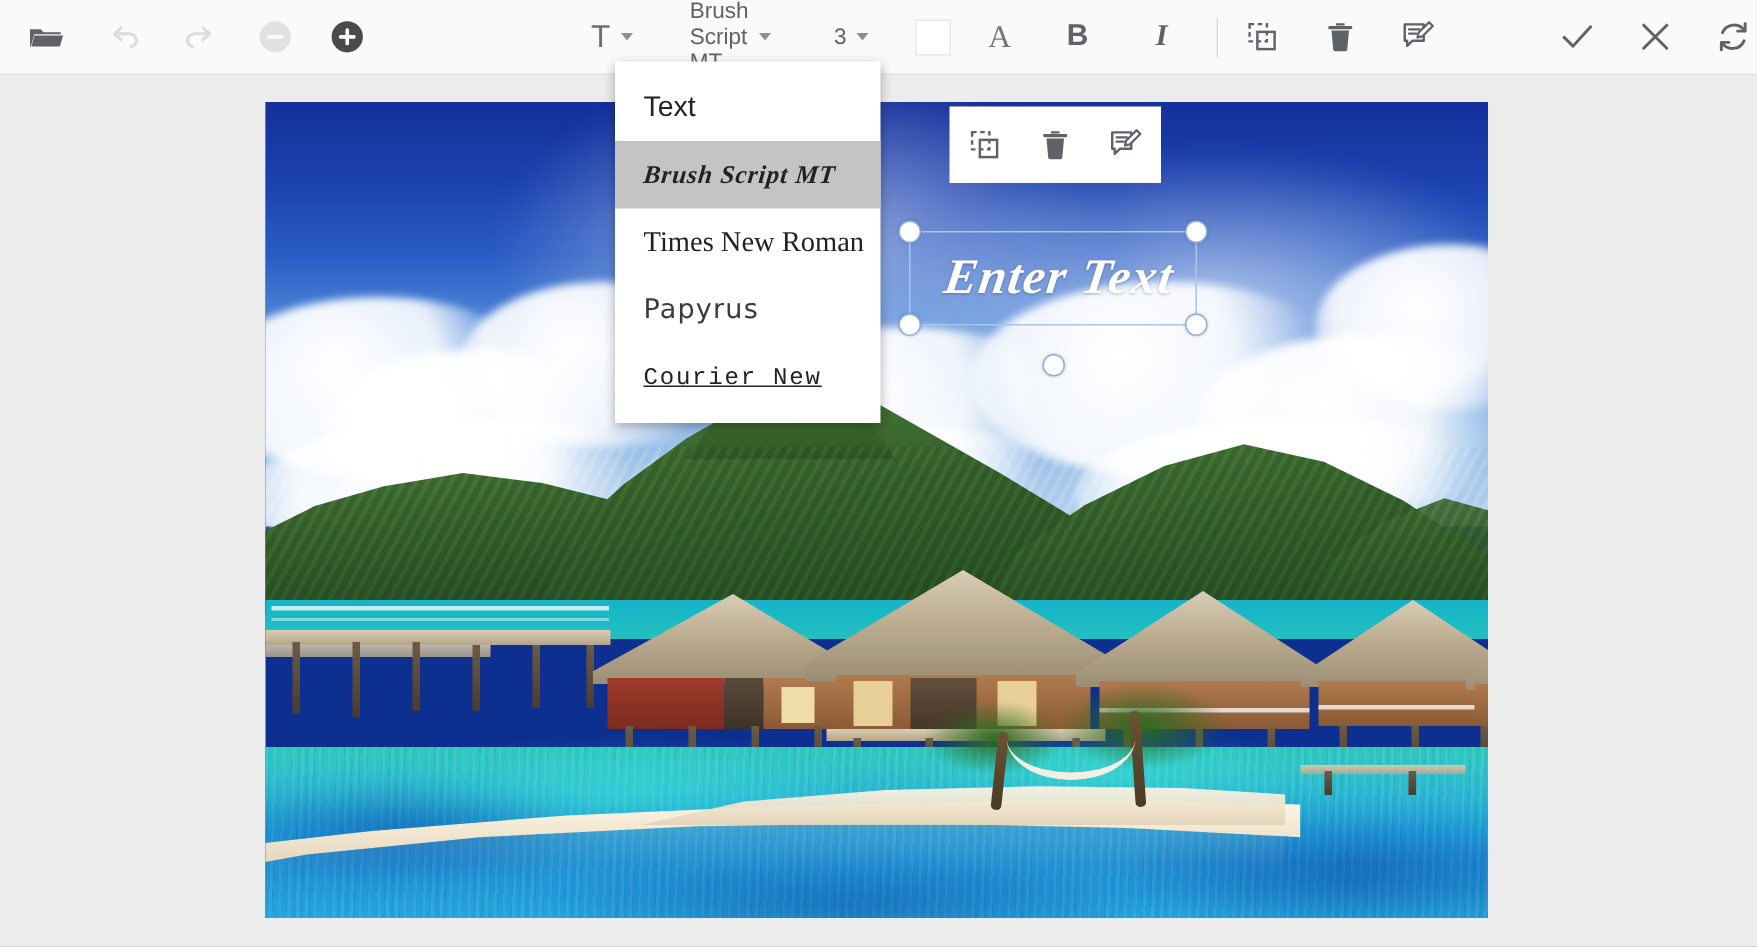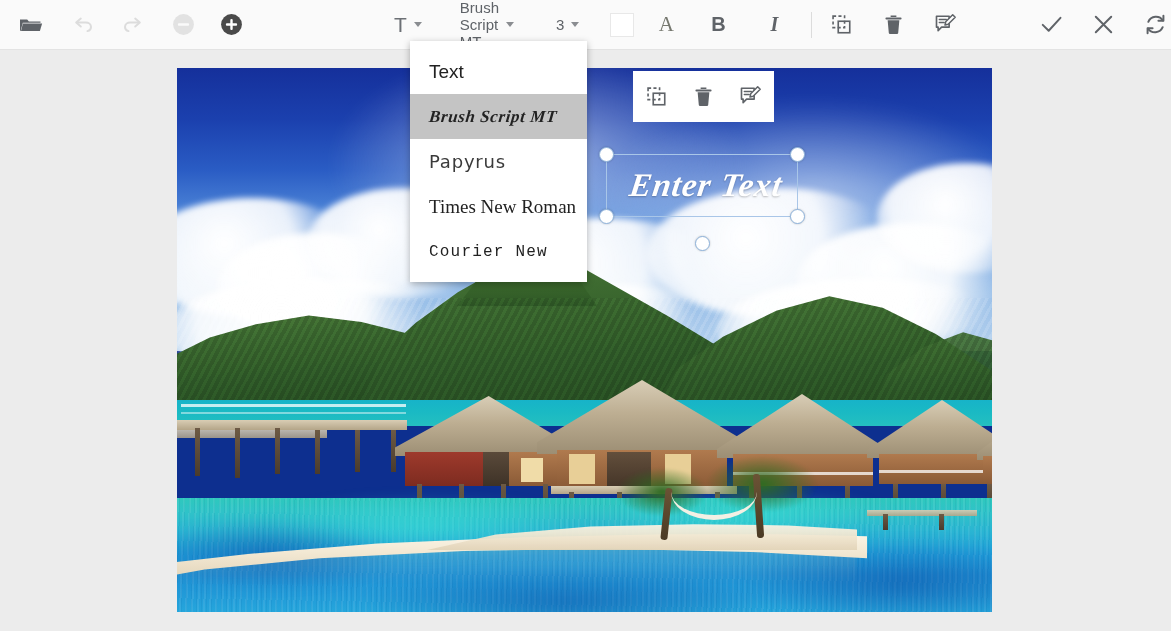--- a/index.html
+++ b/index.html
@@ -74,21 +74,21 @@
     font-size: 18px; color: #222;
     cursor: pointer;
     white-space: nowrap;
   }
   .font-item.selected { background: #c4c4c4; }
   .f-arial   { font-family: "Liberation Sans", sans-serif; font-size: 19px; }
   .f-brush   { font-family: "Liberation Serif", serif; font-style: italic; font-weight: bold;
                font-size: 17px; letter-spacing: .6px; transform: skewX(-6deg); }
   .f-papyrus { font-family: "DejaVu Sans", sans-serif; font-size: 18px; letter-spacing: .8px; color:#3b3b3b;}
   .f-times   { font-family: "Liberation Serif", serif; font-size: 19px; }
-  .f-courier { font-family: "Liberation Mono", monospace; font-size: 16px; letter-spacing: 1.2px; }
+  .f-courier { font-family: "Liberation Mono", monospace; font-size: 16px; letter-spacing: 1.2px; text-decoration: underline; }
 
   
   #canvas-wrap {
     position: absolute; left: 177px; top: 68px;
     width: 815px; height: 544px;
     overflow: hidden;
     background: #0d2f8f;
   }
   #photo { position: absolute; inset: 0; }
 
@@ -398,24 +398,24 @@
 </div>
 
 <div id="font-menu">
   <div class="font-item">
     <span class="f-arial">Text</span>
   </div>
   <div class="font-item selected">
     <span class="f-brush">Brush Script MT</span>
   </div>
   <div class="font-item">
+    <span class="f-times">Times New Roman</span>
+  </div>
+  <div class="font-item">
     <span class="f-papyrus">Papyrus</span>
-  </div>
-  <div class="font-item">
-    <span class="f-times">Times New Roman</span>
   </div>
   <div class="font-item">
     <span class="f-courier">Courier New</span>
   </div>
 </div>
 
 <div id="canvas-wrap">
   <div id="photo">
 
     <div class="sky"></div>

